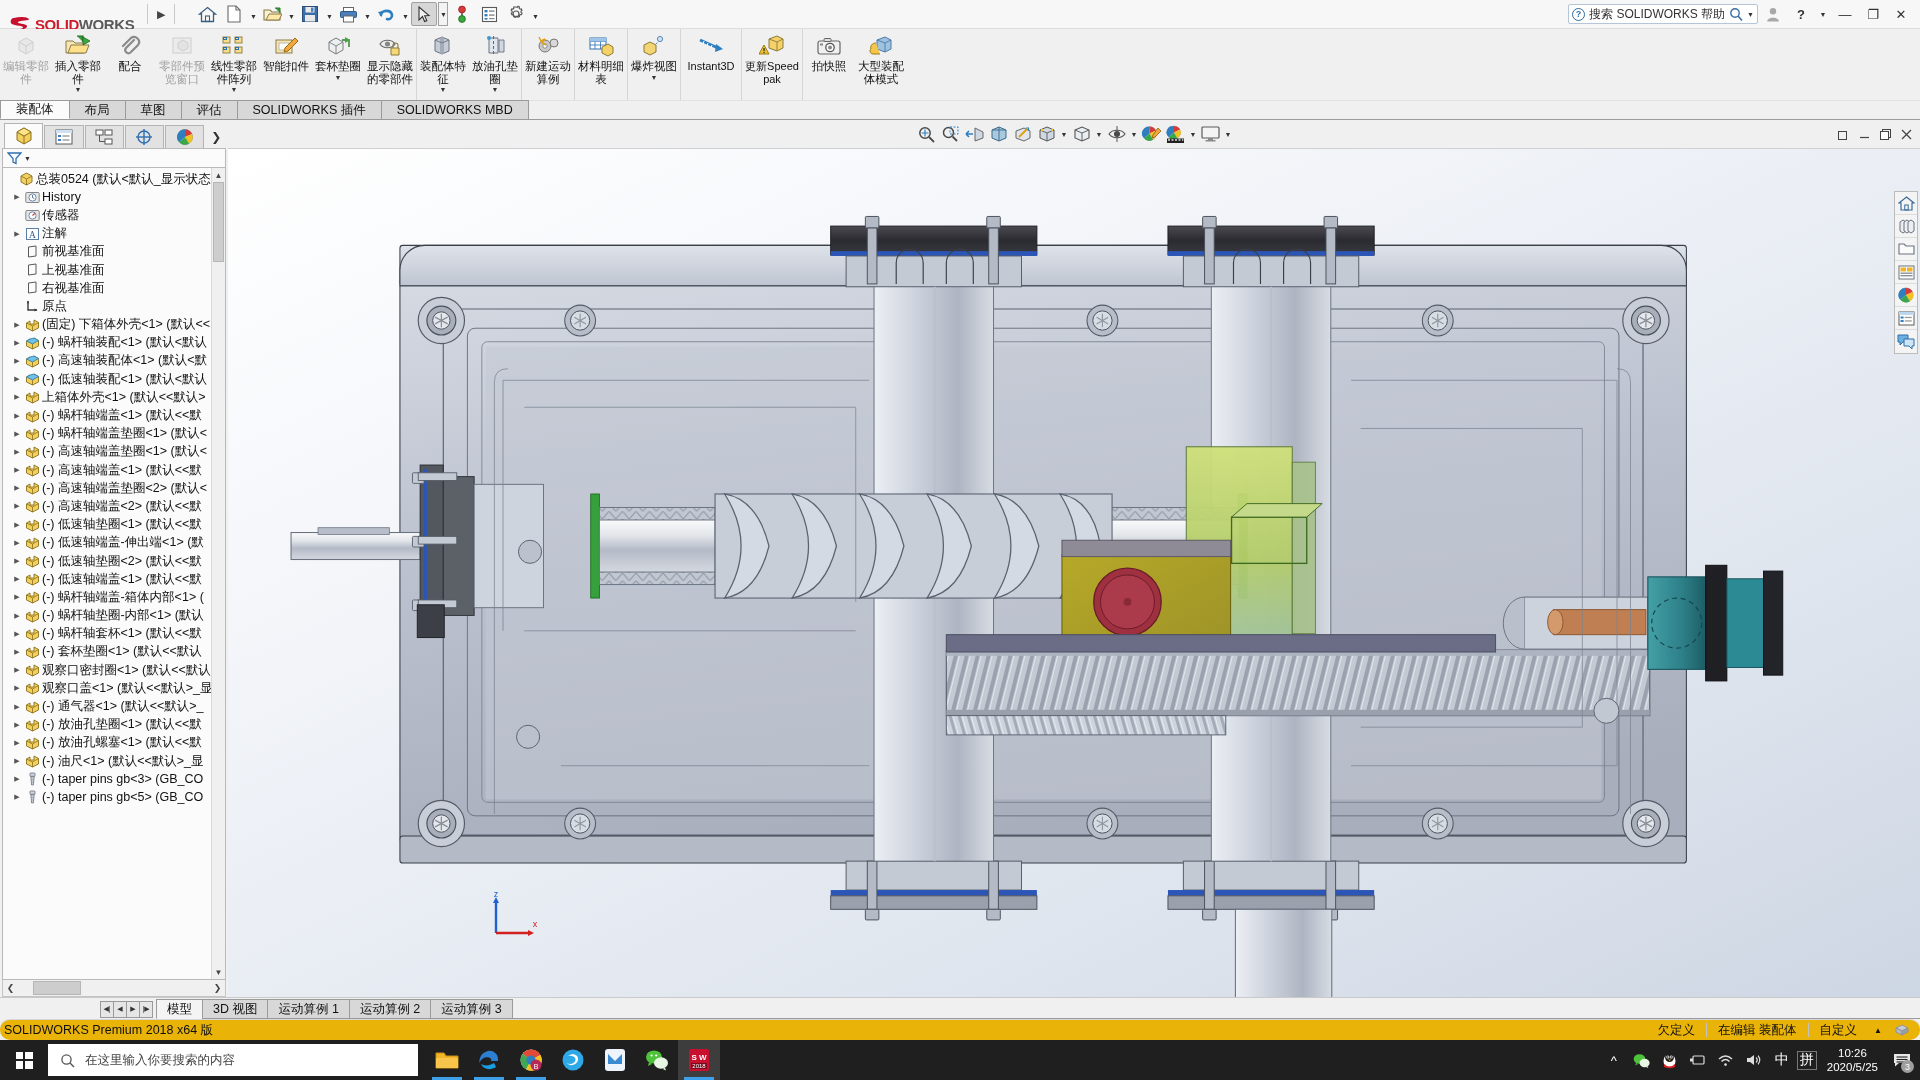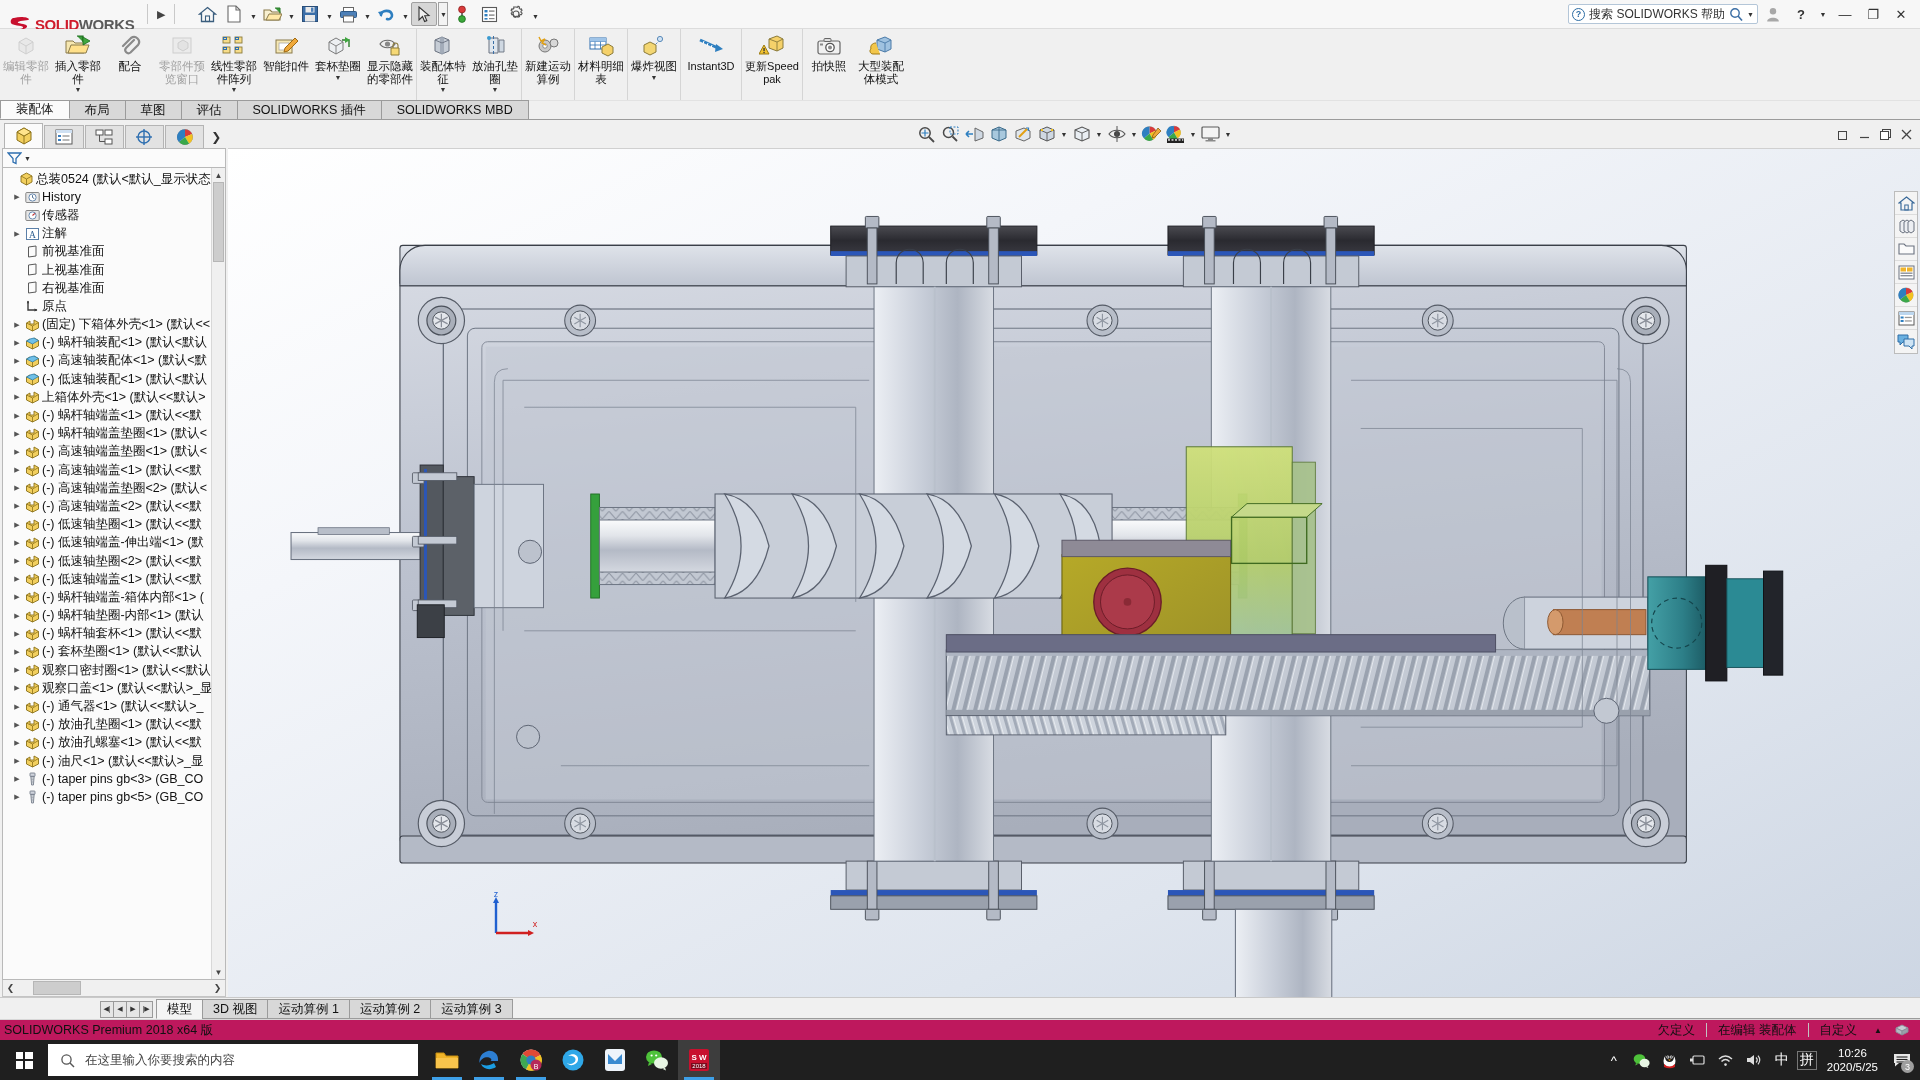--- a/index.html
+++ b/index.html
@@ -133,22 +133,22 @@
     border-top:1px solid #c9c9c9; padding-left:100px; }
   .navarrows { display:flex; align-items:center; height:20px; margin-right:4px; }
   .navarrows .na { width:14px; height:17px; border:1px solid #9a9a9a; background:#e6e6e6;
     display:flex; align-items:center; justify-content:center; font-size:7px; margin-right:-1px; color:#333; }
   .btab { height:20px; padding:0 10px; font-size:12.5px; display:flex; align-items:center;
     background:#d8d8d8; border:1px solid #9b9b9b; margin-right:-1px; cursor:default; color:#111;}
   .btab.active { background:#f4f4f4; border-bottom:1px solid #f4f4f4; font-weight:normal; }
   .btab-tail { flex:1; border-bottom:1px solid #9b9b9b; }
 
   
-  .statusbar { height:21px; background:#be185d; display:flex; align-items:center; flex:0 0 21px;
-    border-top:1px solid #d7d7d7; font-size:12.5px; color:#111; padding:0 4px; }
+  .statusbar { height:21px; background:#eab308; display:flex; align-items:center; flex:0 0 21px;
+    border-top:1px solid #d7d7d7; font-size:12.5px; color:#111; padding:0 4px;border-radius:10px; }
   .sb-right { margin-left:auto; display:flex; align-items:center; }
   .sb-cell { padding:0 11px; height:16px; display:flex; align-items:center; }
   .sb-div { width:1px; height:14px; background:#c2c2c2; }
 
   
   .taskbar { height:40px; background:#1f1f1f; display:flex; align-items:center; flex:0 0 40px; }
   .start { width:48px; height:40px; display:flex; align-items:center; justify-content:center; cursor:default;}
   .winlogo { width:17px; height:17px; display:grid; grid-template-columns:1fr 1fr; grid-template-rows:1fr 1fr; gap:2px;}
   .winlogo i { background:#fff; display:block; }
   .tsearch { width:370px; height:32px; background:#fff; display:flex; align-items:center; gap:10px; padding:0 12px; }

